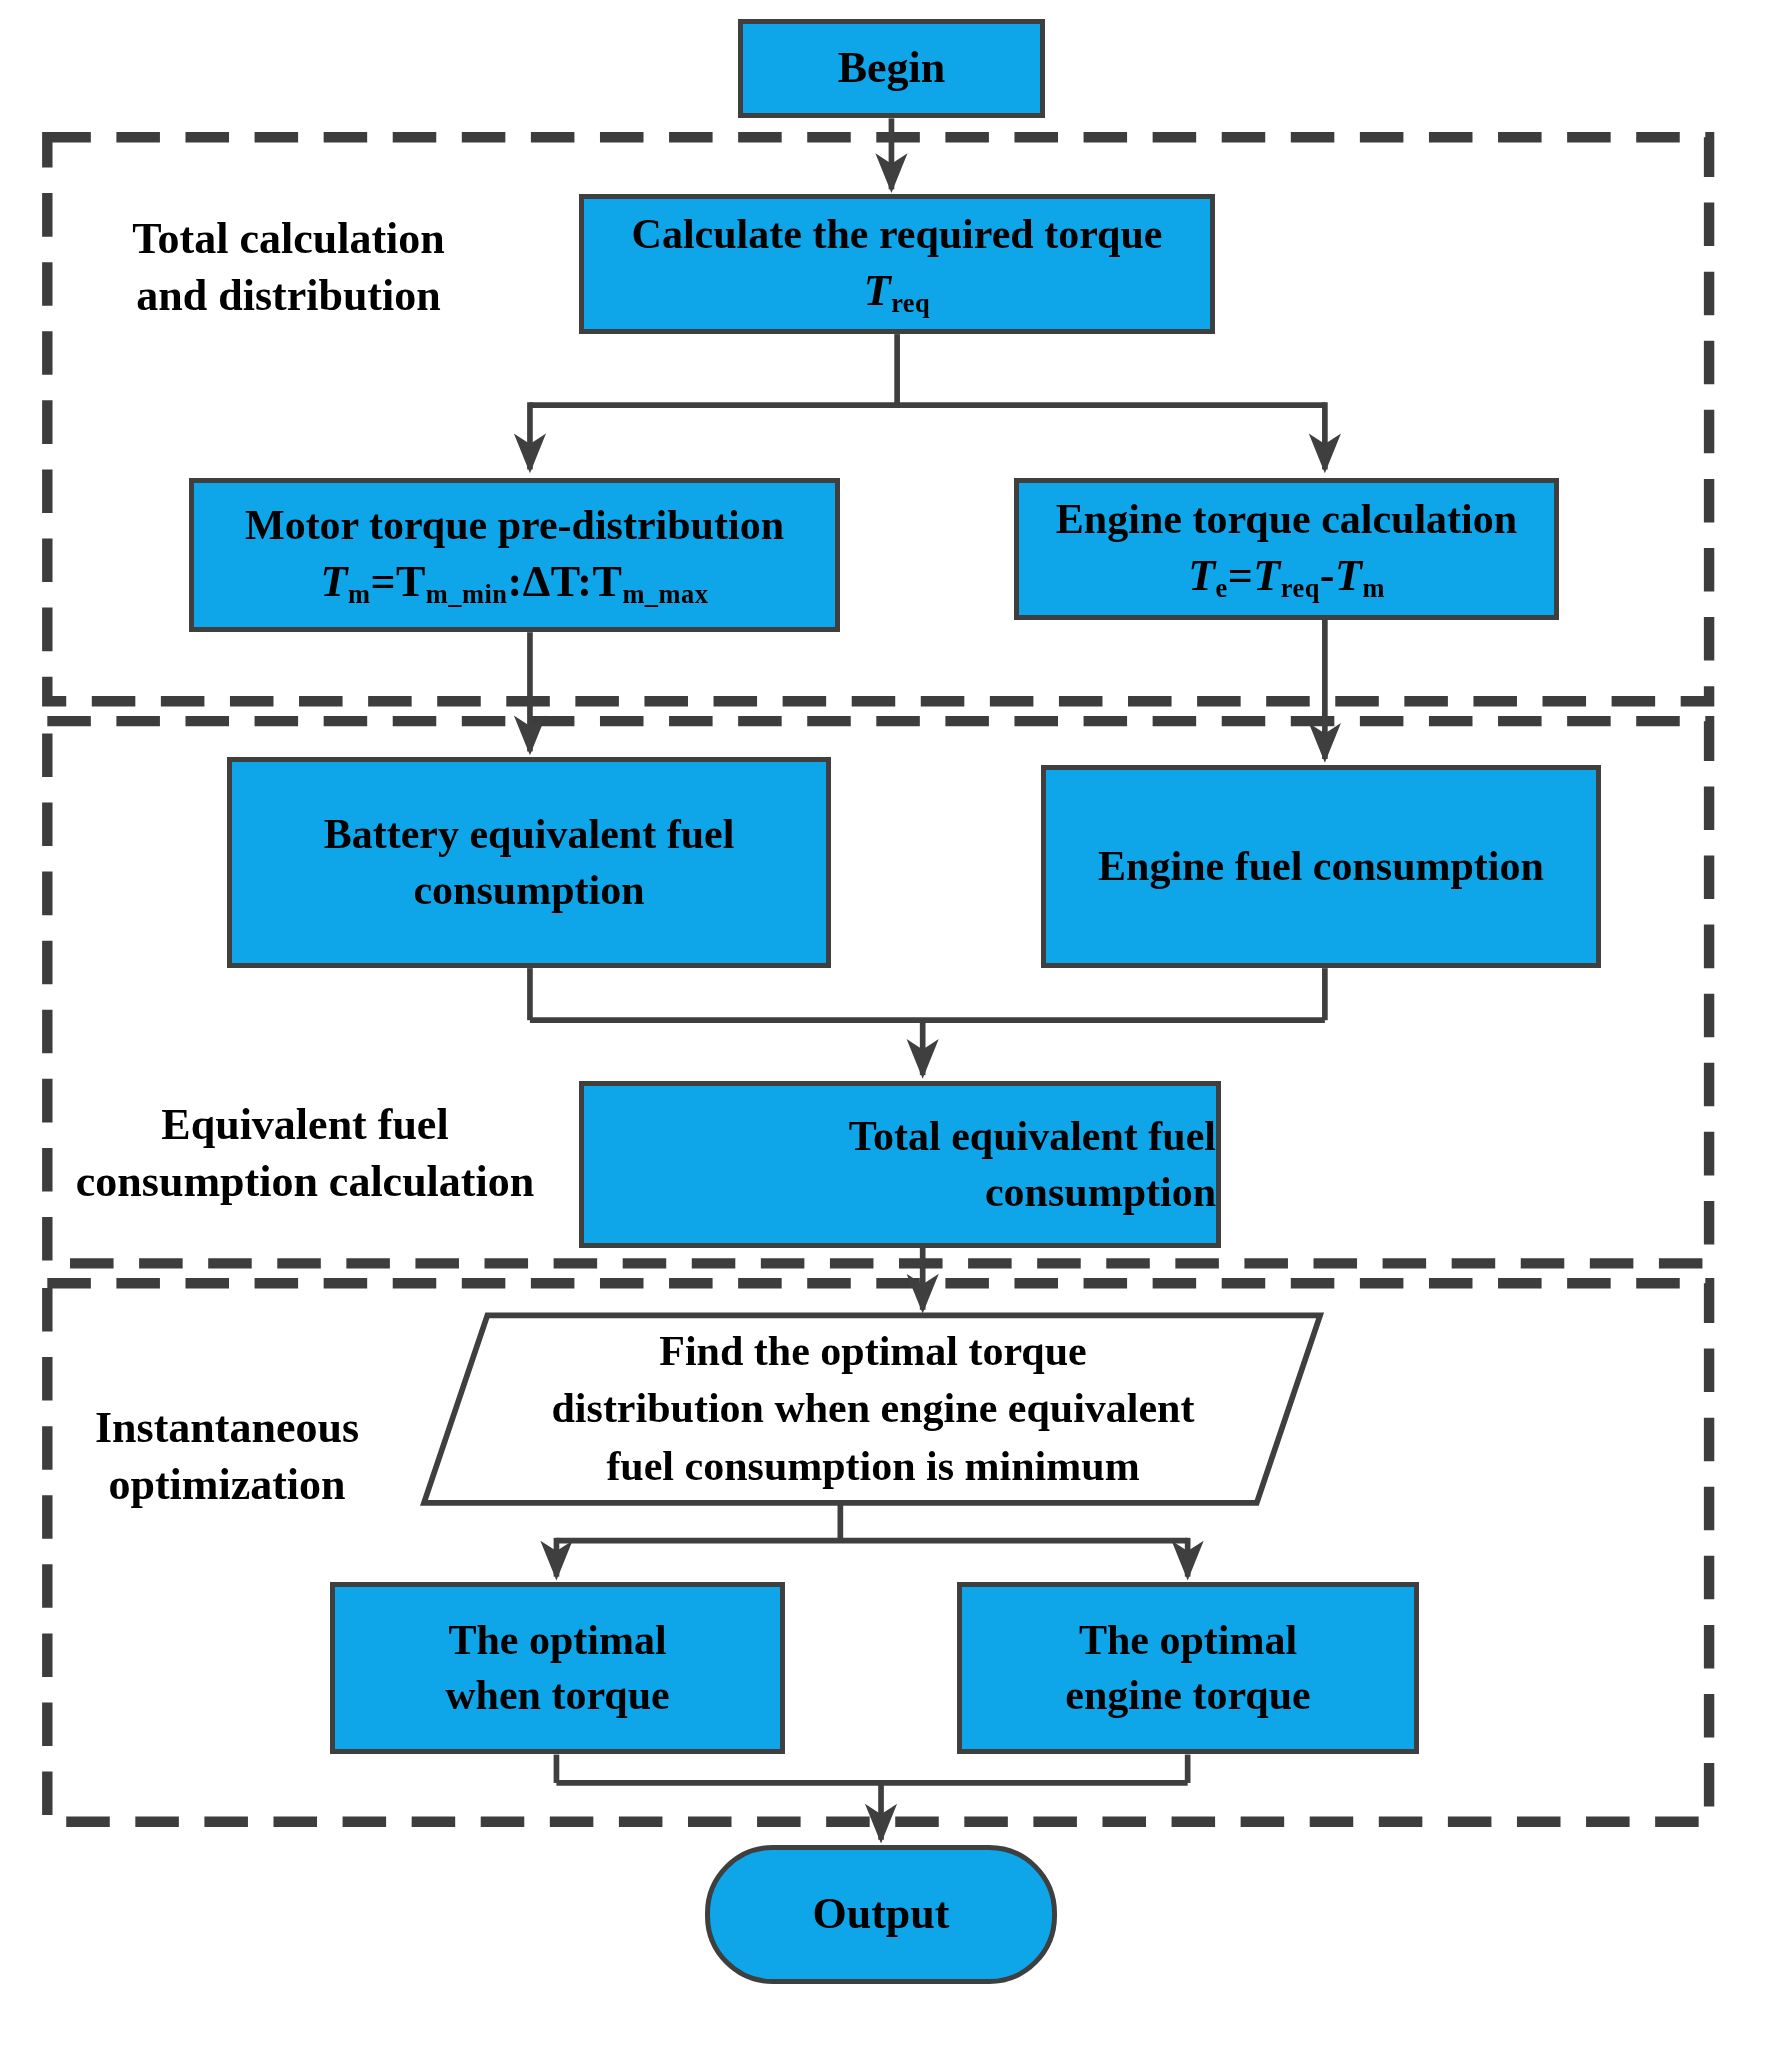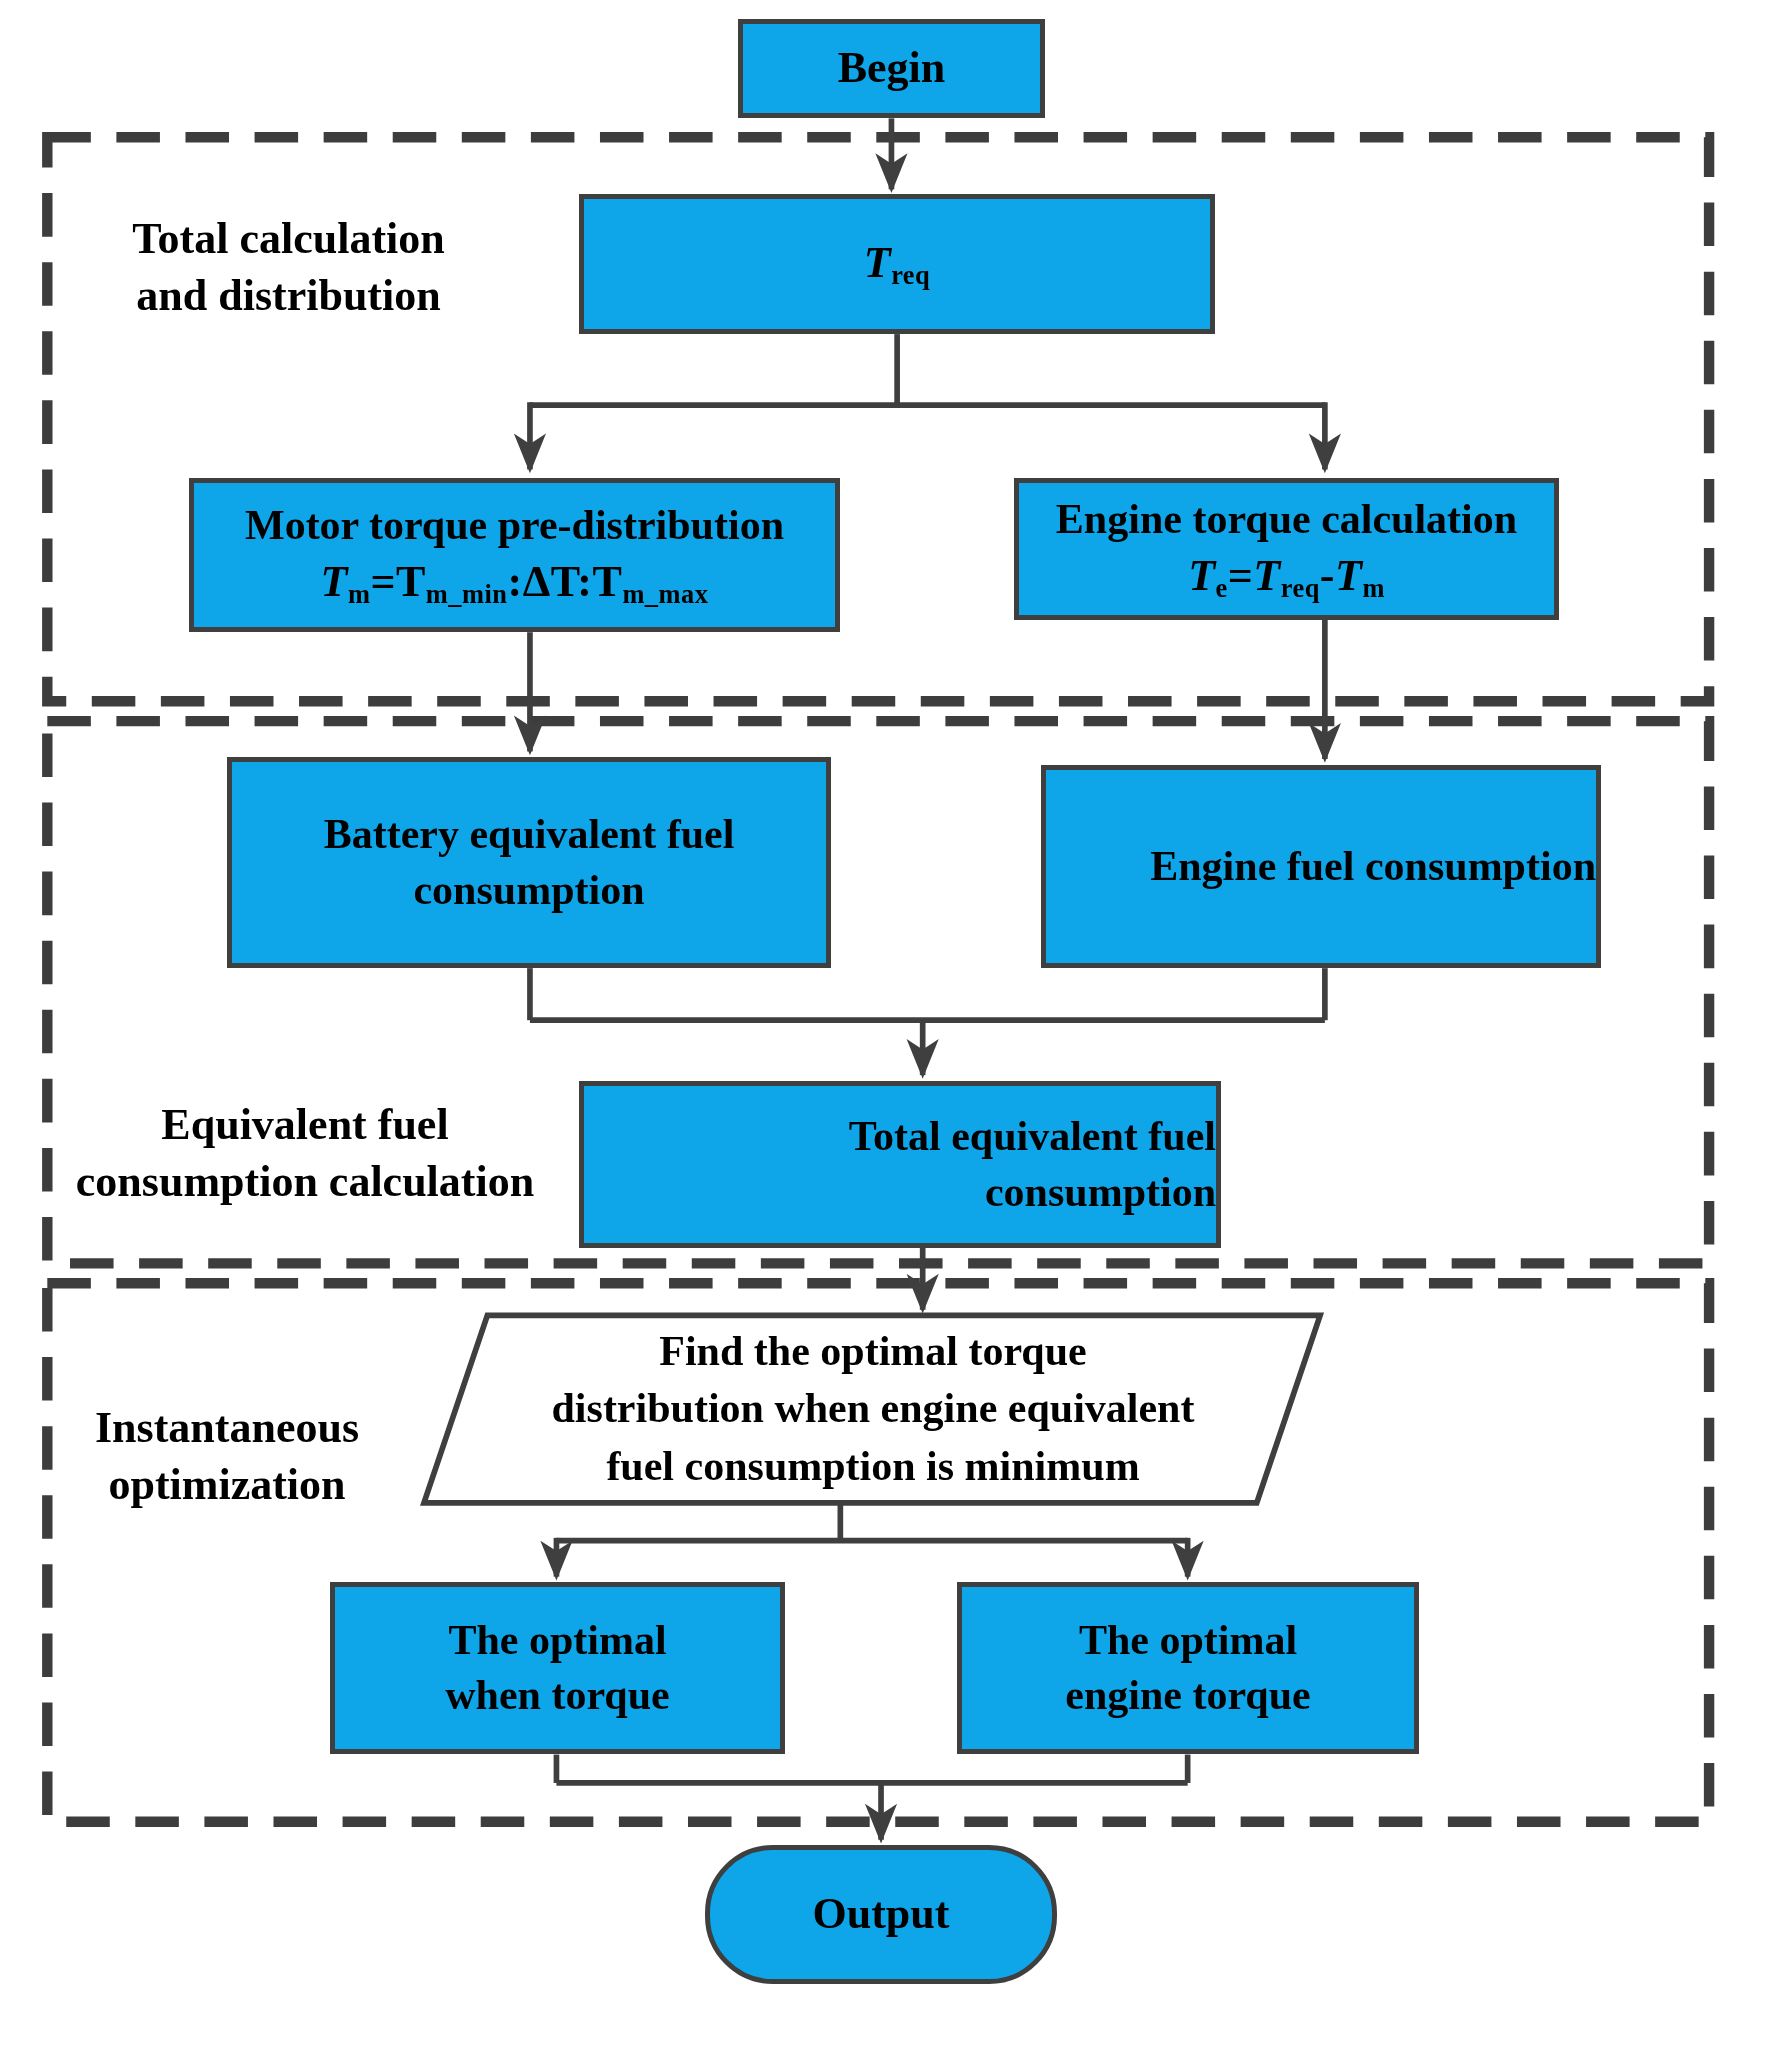--- a/index.html
+++ b/index.html
@@ -103,39 +103,40 @@
   <div class="section-label" style="left:52px;top:1399px;width:350px;">
     <div>Instantaneous</div>
     <div>optimization</div>
   </div>
 
   <div class="node" style="left:738px;top:19px;width:307px;height:99px;font-size:44px;">
     <div>Begin</div>
   </div>
 
   <div class="node" style="left:579px;top:194px;width:636px;height:140px;">
+    <div>Calculate the required torque</div>
     <div class="formula"><span class="f-it">T</span><span class="f-sub">req</span></div>
   </div>
 
   <div class="node" style="left:189px;top:478px;width:651px;height:154px;">
     <div>Motor torque pre-distribution</div>
     <div class="formula"><span class="f-it">T</span><span class="f-sub">m</span><span class="f-n">=T</span><span class="f-sub">m_min</span><span class="f-n">:ΔT:</span><span class="f-n">T</span><span class="f-sub">m_max</span></div>
   </div>
 
   <div class="node" style="left:1014px;top:478px;width:545px;height:142px;">
     <div>Engine torque calculation</div>
     <div class="formula"><span class="f-it">T</span><span class="f-sub">e</span><span class="f-n">=</span><span class="f-it">T</span><span class="f-sub">req</span><span class="f-n">-</span><span class="f-it">T</span><span class="f-sub">m</span></div>
   </div>
 
   <div class="node" style="left:227px;top:757px;width:604px;height:211px;">
     <div>Battery equivalent fuel</div>
     <div>consumption</div>
   </div>
 
-  <div class="node" style="left:1041px;top:765px;width:560px;height:203px;align-items:flex-end;">
+  <div class="node" style="left:1041px;top:765px;width:560px;height:203px;">
     <div>Engine fuel consumption</div>
   </div>
 
   <div class="node" style="left:579px;top:1081px;width:642px;height:167px;align-items:flex-end;">
     <div>Total equivalent fuel</div>
     <div>consumption</div>
   </div>
 
   <div class="node noborder" style="left:445px;top:1323px;width:856px;height:172px;line-height:1.36;">
     <div>Find the optimal torque</div>

